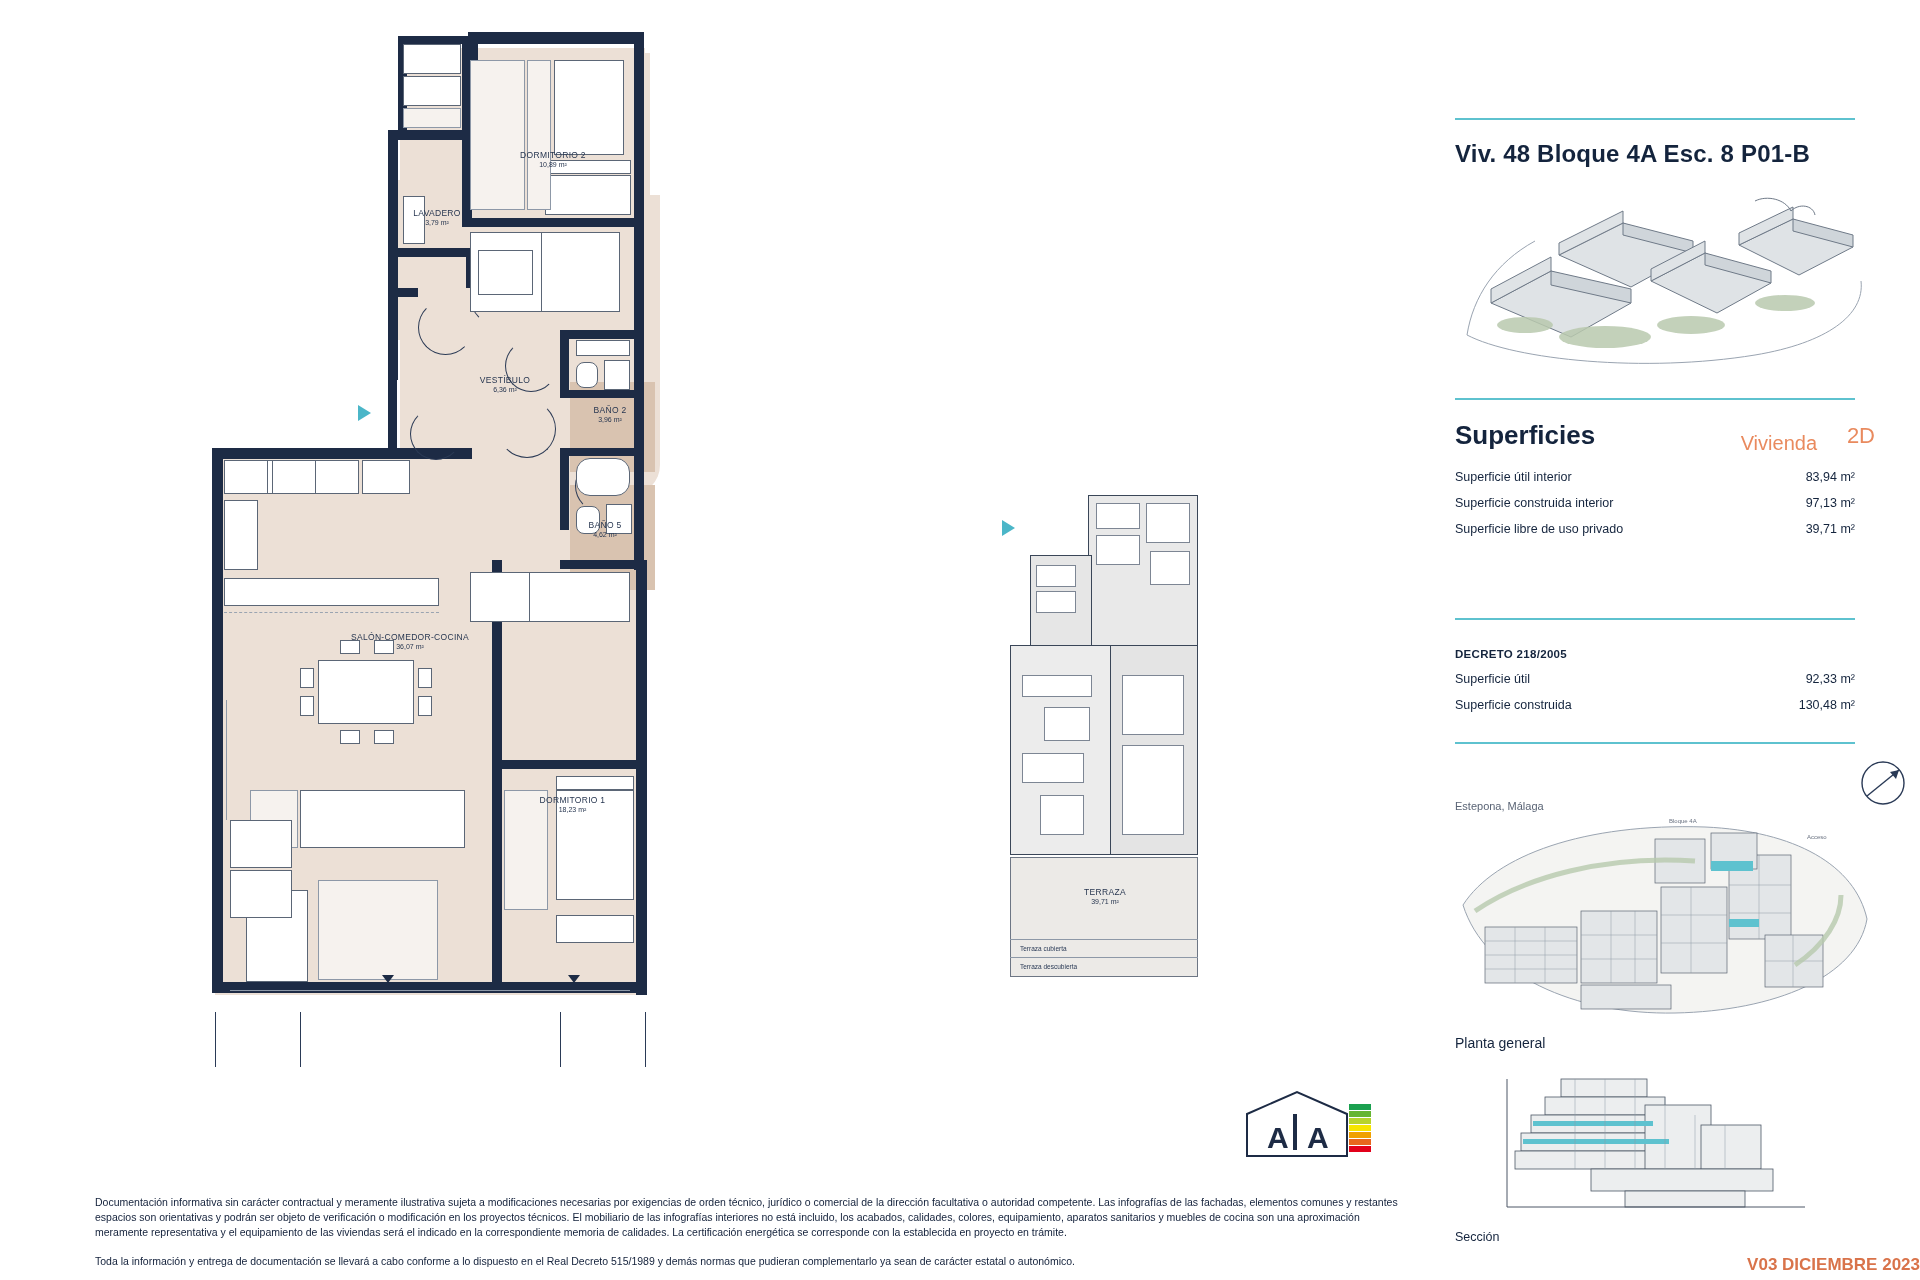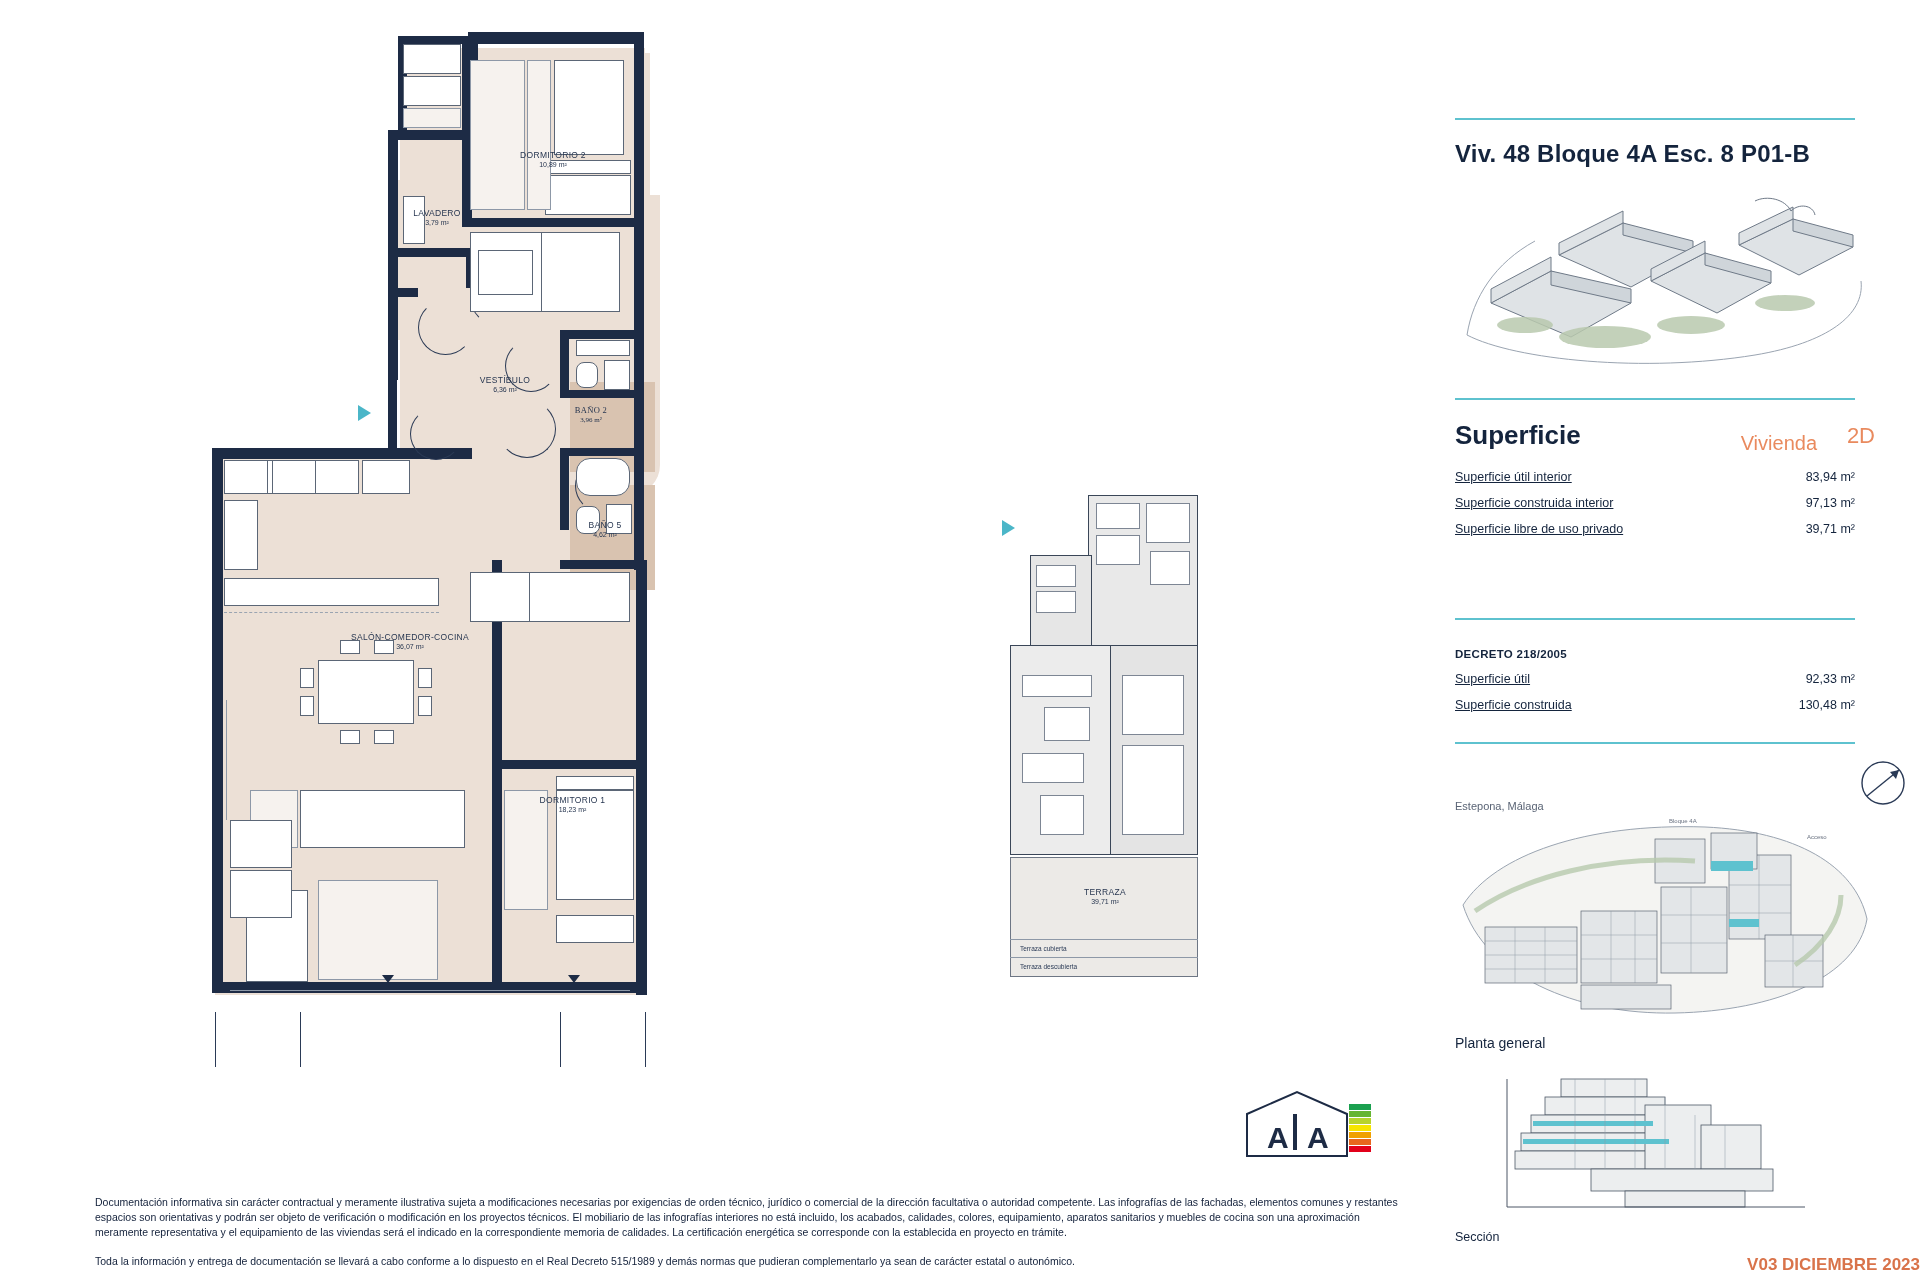--- a/index.html
+++ b/index.html
@@ -72,21 +72,21 @@
   #viv-title { position:absolute; left:0; top:140px; width:420px; font-size:24px; font-weight:bold; letter-spacing:.2px; color:#14243d; }
 
   #axon { position:absolute; left:0; top:185px; width:420px; height:190px; }
 
   #sup-head { position:absolute; left:0; top:420px; width:420px; }
   #sup-head .t { font-size:26px; font-weight:bold; color:#14243d; }
   #sup-head .viv { position:absolute; right:58px; top:12px; font-size:20px; color:#e98a5e; }
   #sup-head .code { position:absolute; right:0; top:3px; font-size:22px; color:#e98a5e; }
 
   .srow { position:absolute; width:400px; font-size:12.5px; color:#14243d; }
-  .srow .k { position:absolute; left:0;text-decoration:underline; }
+  .srow .k { position:absolute; left:0; }
   .srow .v { position:absolute; right:0; text-align:right; }
 
   #decreto { position:absolute; left:0; top:648px; font-size:11.5px; font-weight:bold; letter-spacing:.3px; color:#14243d; }
 
   #north { position:absolute; right:16px; top:760px; width:44px; height:44px; }
 
   #loc-txt { position:absolute; left:0; top:800px; font-size:11px; color:#5a6475; }
   #planta-gen { position:absolute; left:0; top:1035px; font-size:14px; color:#14243d; }
   #seccion { position:absolute; left:0; top:1230px; font-size:12.5px; color:#14243d; }
   #version { position:absolute; right:0; top:1255px; font-size:17px; font-weight:bold; color:#d9734a; }
@@ -238,21 +238,21 @@
       <div class="ar">10,89 m²</div>
     </div>
     <div class="label" style="left:396px; top:208px; width:82px;">
       <div class="nm">LAVADERO</div>
       <div class="ar">3,79 m²</div>
     </div>
     <div class="label" style="left:440px; top:375px; width:130px;">
       <div class="nm">VESTÍBULO</div>
       <div class="ar">6,36 m²</div>
     </div>
-    <div class="label" style="left:556px; top:405px; width:70px;font-family:Liberation Serif, serif;">
+    <div class="label" style="left:575px; top:405px; width:70px;">
       <div class="nm">BAÑO 2</div>
       <div class="ar">3,96 m²</div>
     </div>
     <div class="label" style="left:570px; top:520px; width:70px;">
       <div class="nm">BAÑO 5</div>
       <div class="ar">4,62 m²</div>
     </div>
     <div class="label" style="left:300px; top:632px; width:220px;">
       <div class="nm">SALÓN-COMEDOR-COCINA</div>
       <div class="ar">36,07 m²</div>
@@ -354,21 +354,21 @@
         <g stroke="#6f7a88" fill="none" stroke-width="1">
           <path d="M300,16 C312,10 330,14 336,26"></path>
           <path d="M336,26 C344,18 358,20 360,30"></path>
         </g>
       </svg>
     </div>
 
     <div class="rule" style="top:398px;"></div>
 
     <div id="sup-head">
-      <span class="t">Superficie</span>
+      <span class="t">Superficies</span>
       <span class="viv">Vivienda</span>
       <span class="code">2D</span>
     </div>
 
     <div class="srow" style="top:470px;">
       <span class="k">Superficie útil interior</span>
       <span class="v">83,94 m²</span>
     </div>
     <div class="srow" style="top:496px;">
       <span class="k">Superficie construida interior</span>

